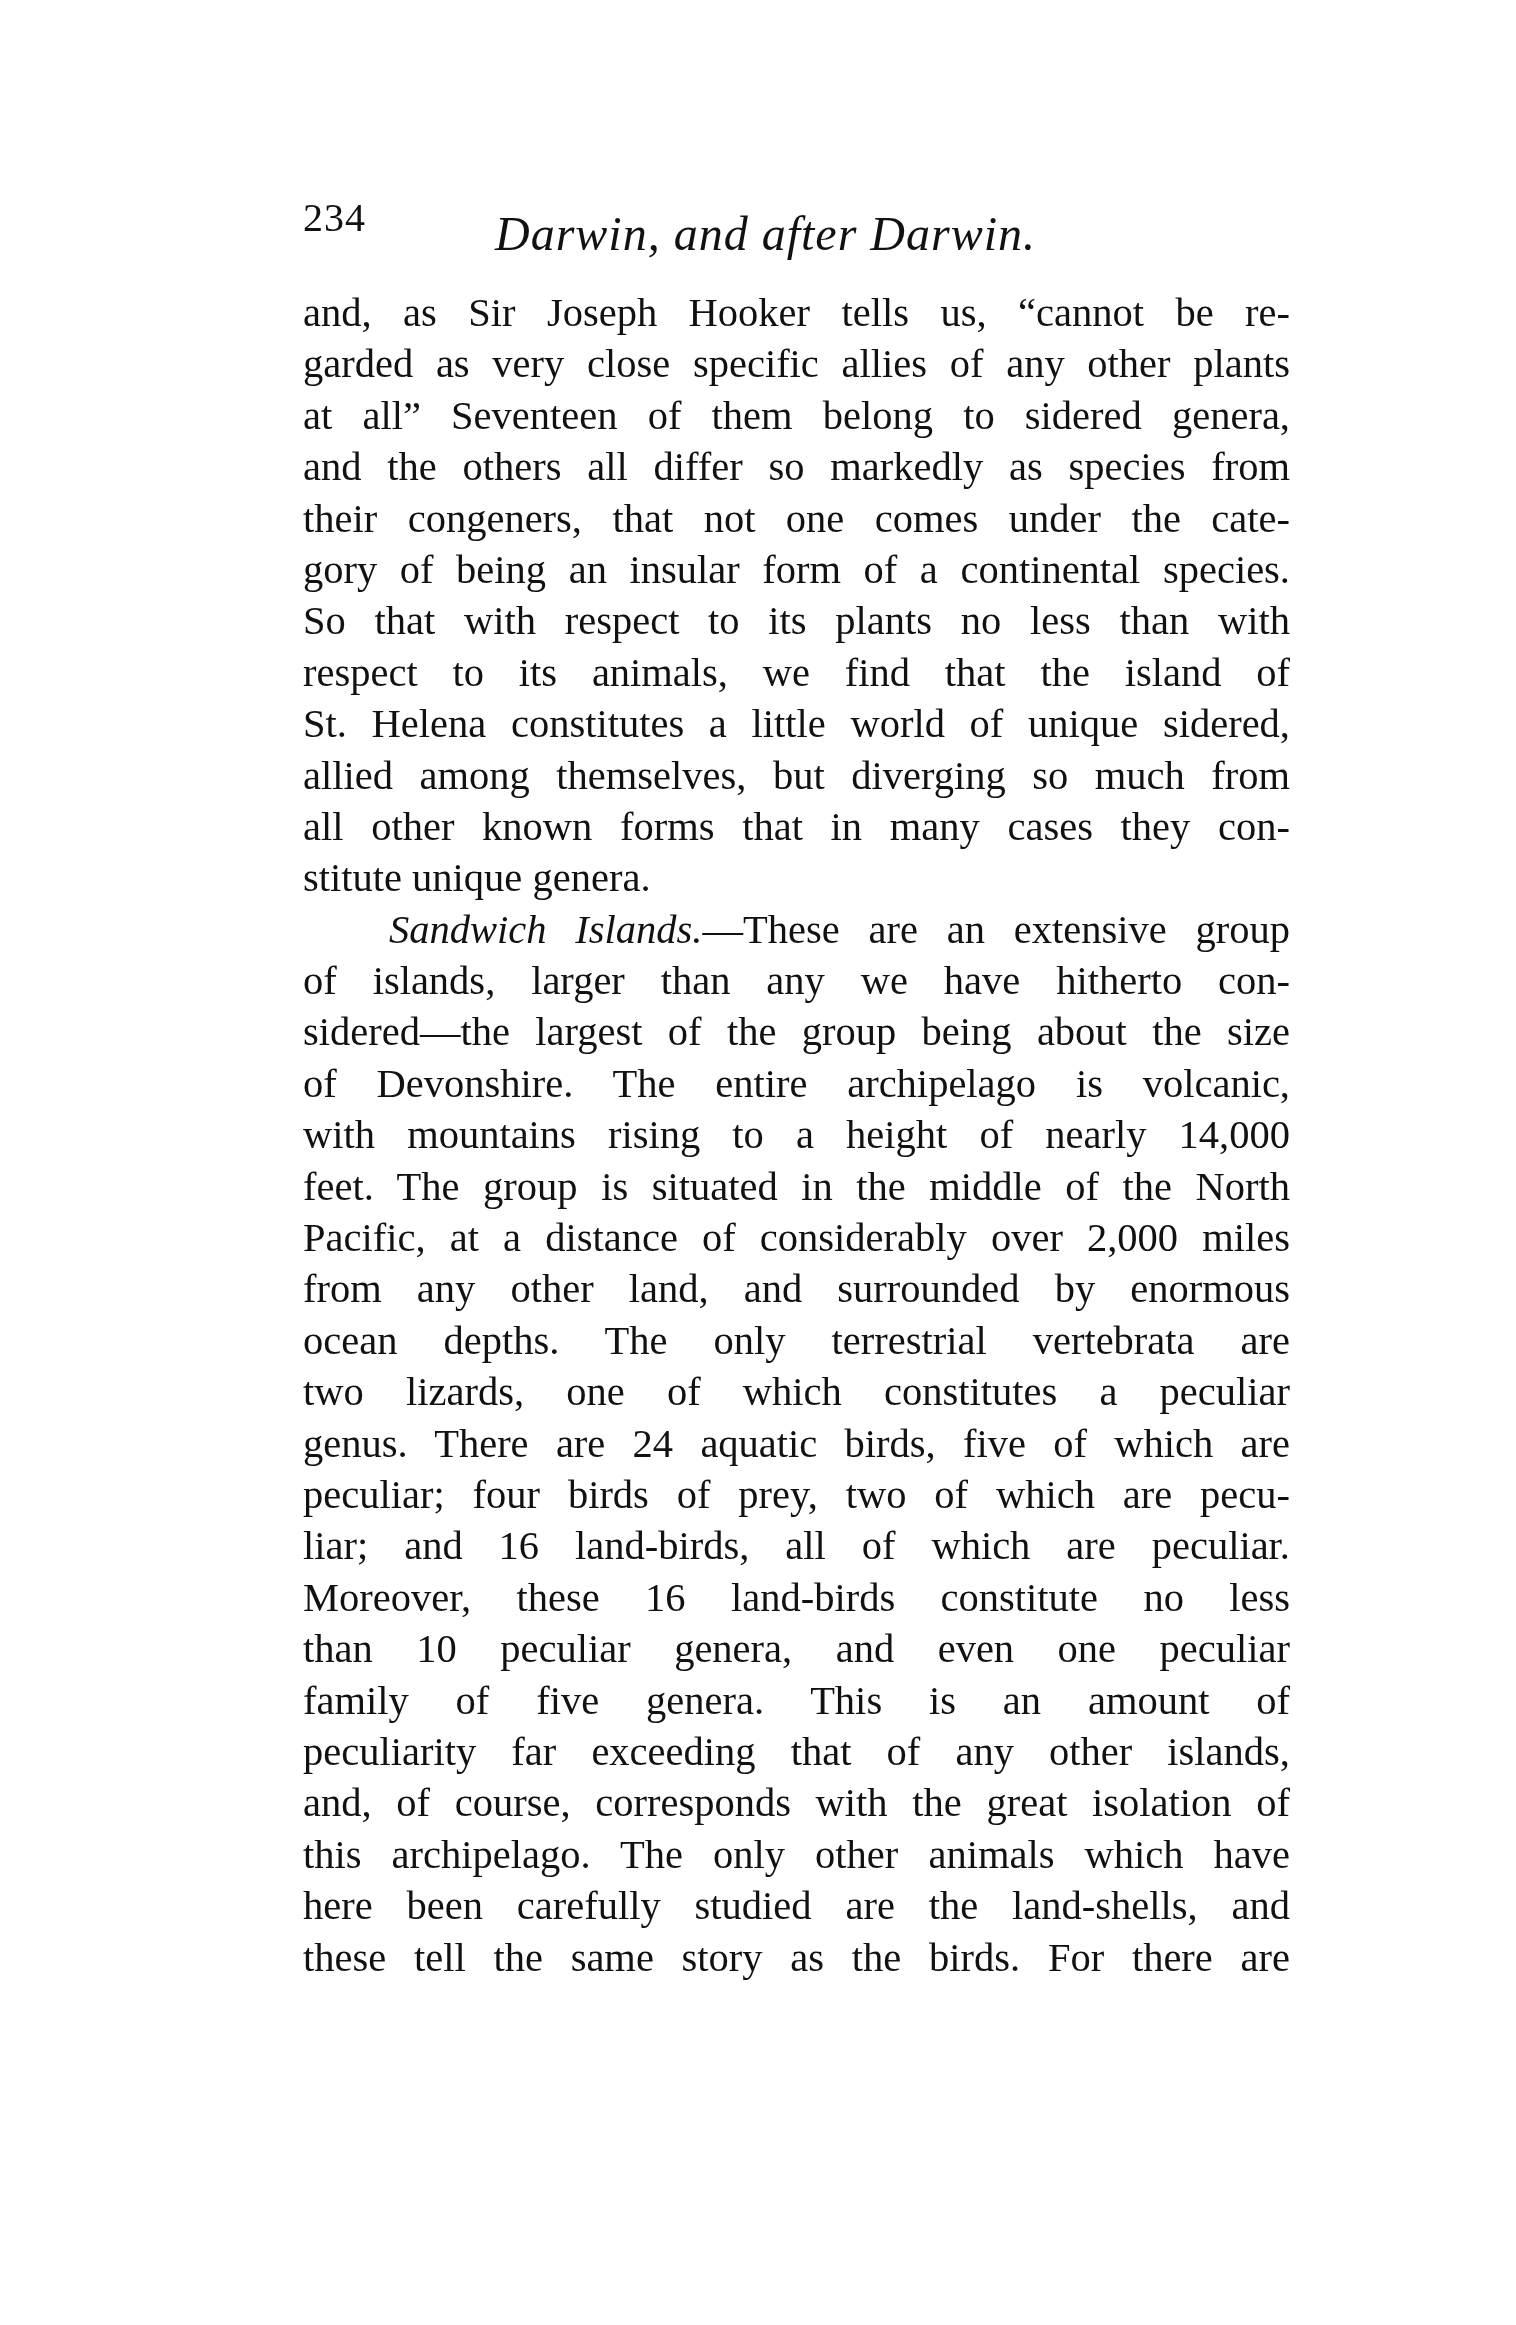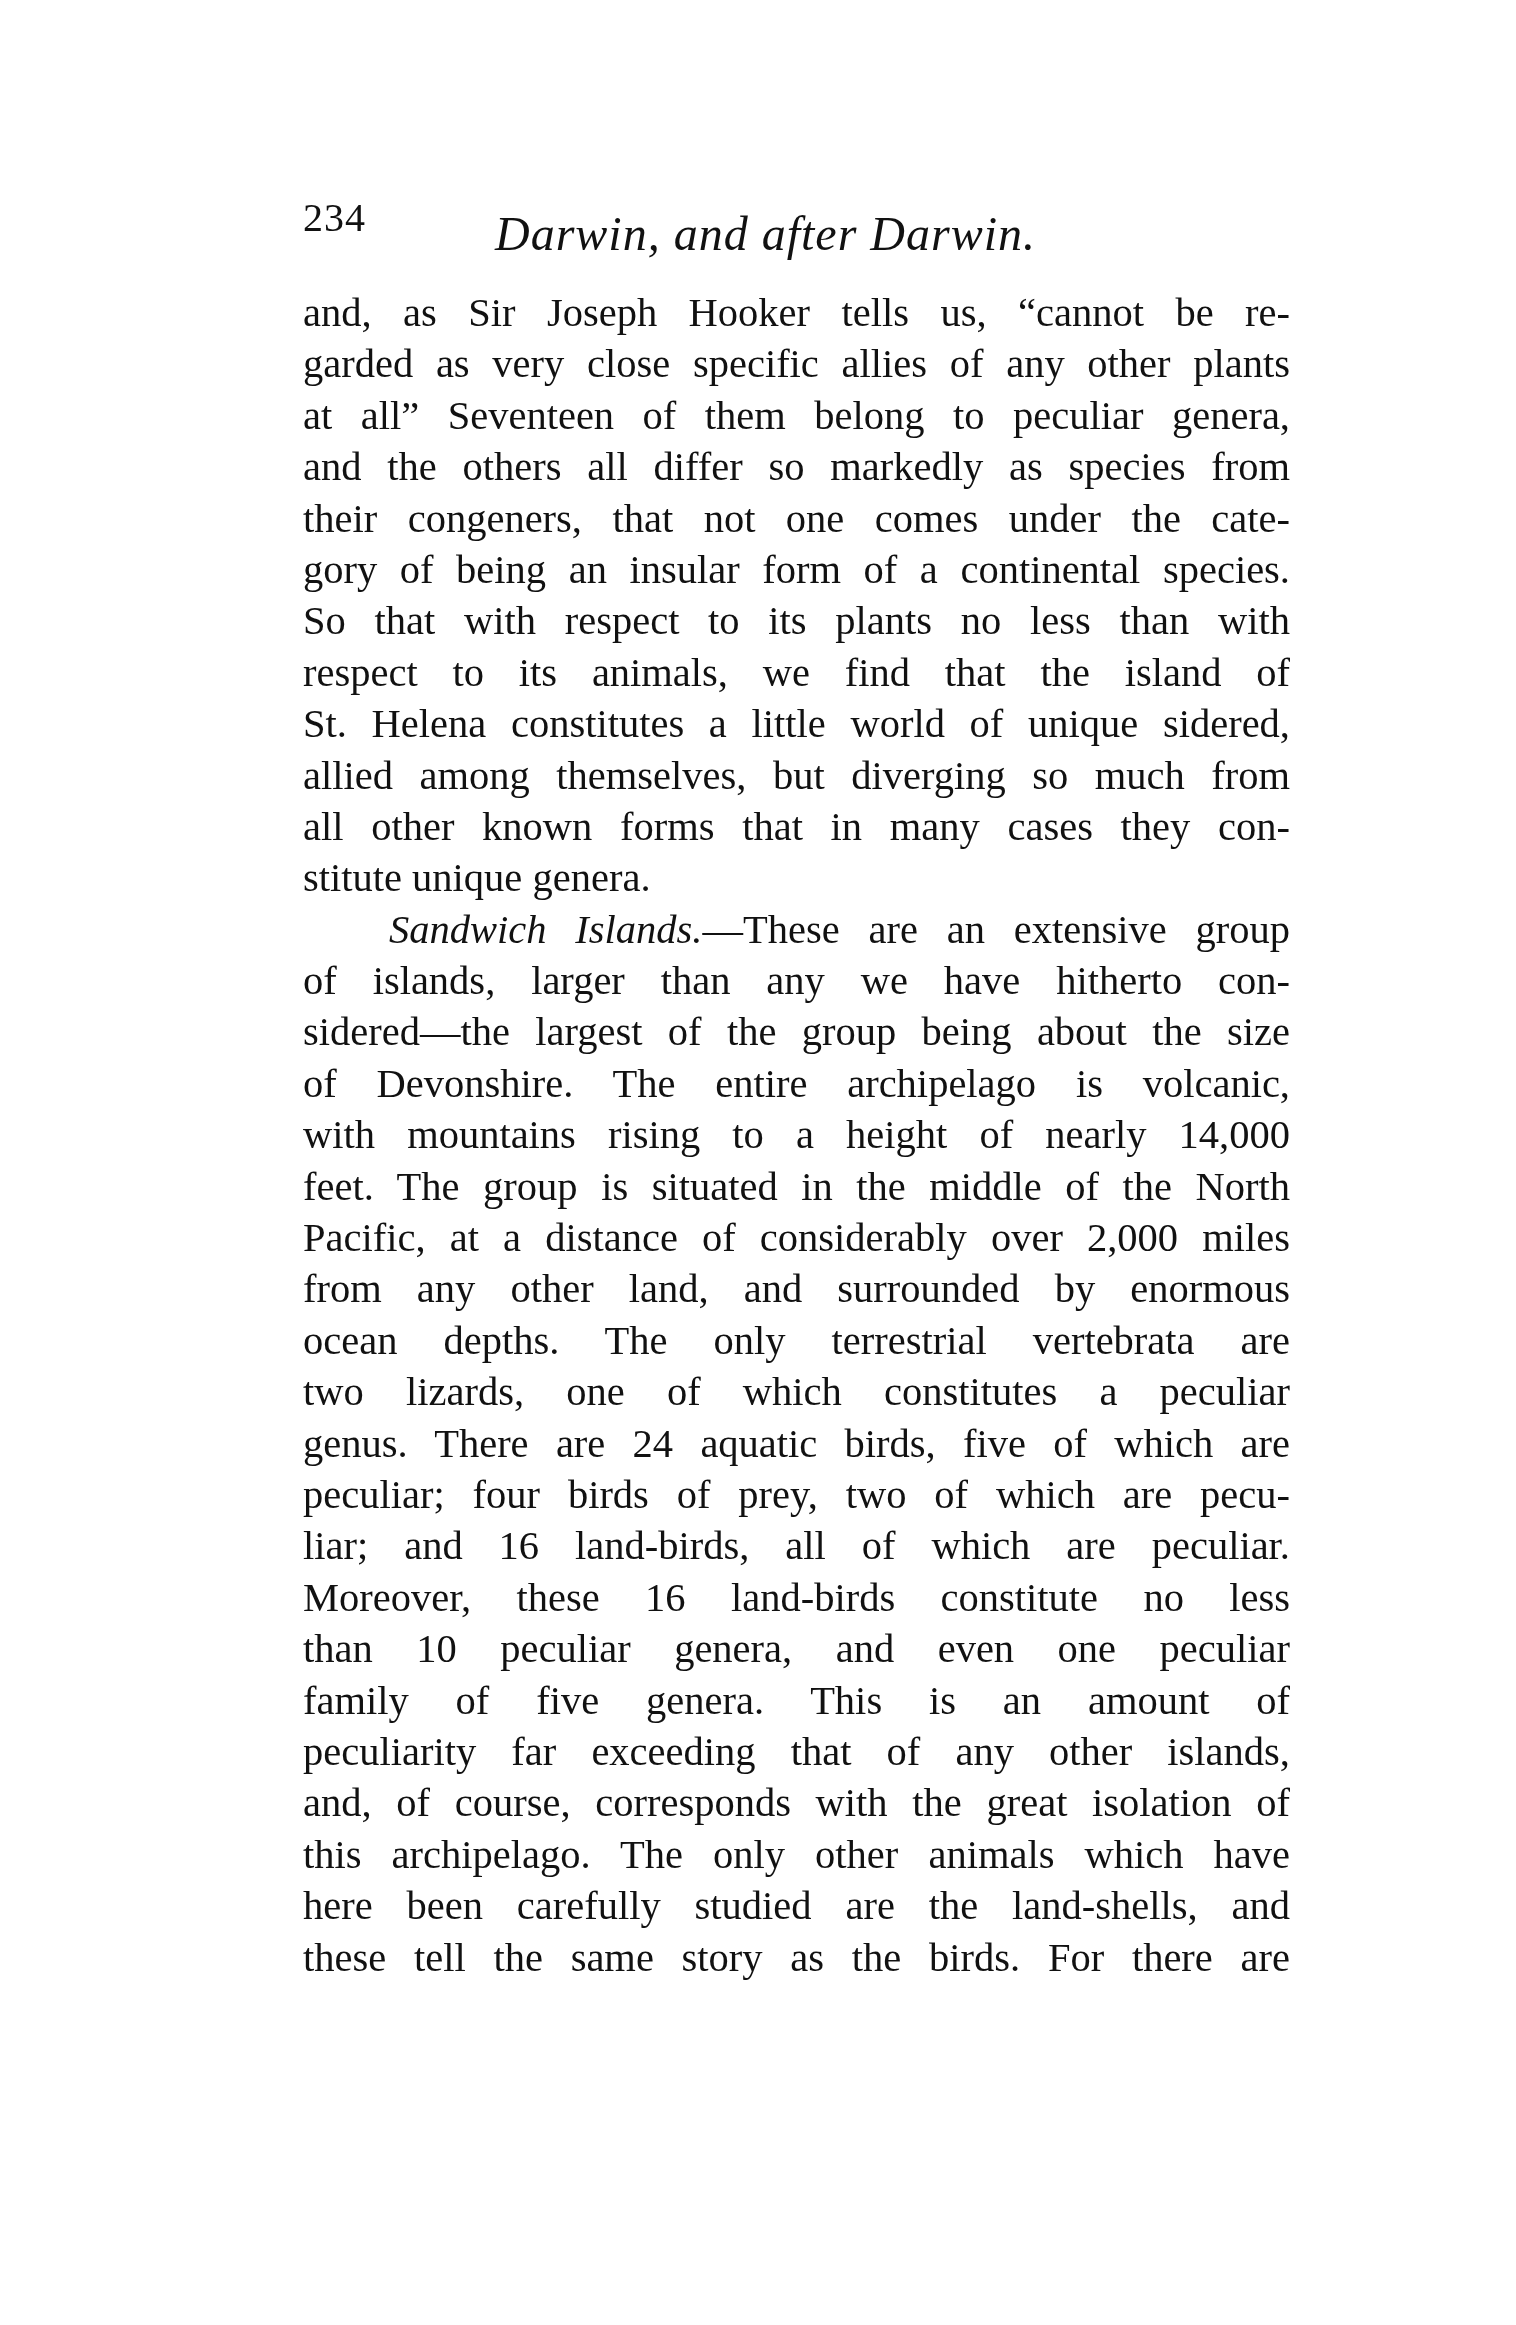--- a/index.html
+++ b/index.html
@@ -19,21 +19,21 @@
 
 <div class="page">
   <div class="header">
     <span class="page-number">234</span>
     <span class="running-title">Darwin, and after Darwin.</span>
   </div>
 
   <div class="body-text">
     <span class="line">and, as Sir Joseph Hooker tells us, “cannot be re-</span>
     <span class="line">garded as very close specific allies of any other plants</span>
-    <span class="line">at all”  Seventeen of them belong to peculiar genera,</span>
+    <span class="line">at all”  Seventeen of them belong to sidered genera,</span>
     <span class="line">and the others all differ so markedly as species from</span>
     <span class="line">their congeners, that not one comes under the cate-</span>
     <span class="line">gory of being an insular form of a continental species.</span>
     <span class="line">So that with respect to its plants no less than with</span>
     <span class="line">respect to its animals, we find that the island of</span>
     <span class="line">St. Helena constitutes a little world of unique sidered,</span>
     <span class="line">allied among themselves, but diverging so much from</span>
     <span class="line">all other known forms that in many cases they con-</span>
     <span class="line last">stitute unique genera.</span>
     <span class="line indent"><span class="it">Sandwich Islands.</span><span>—These are an extensive group</span></span>

